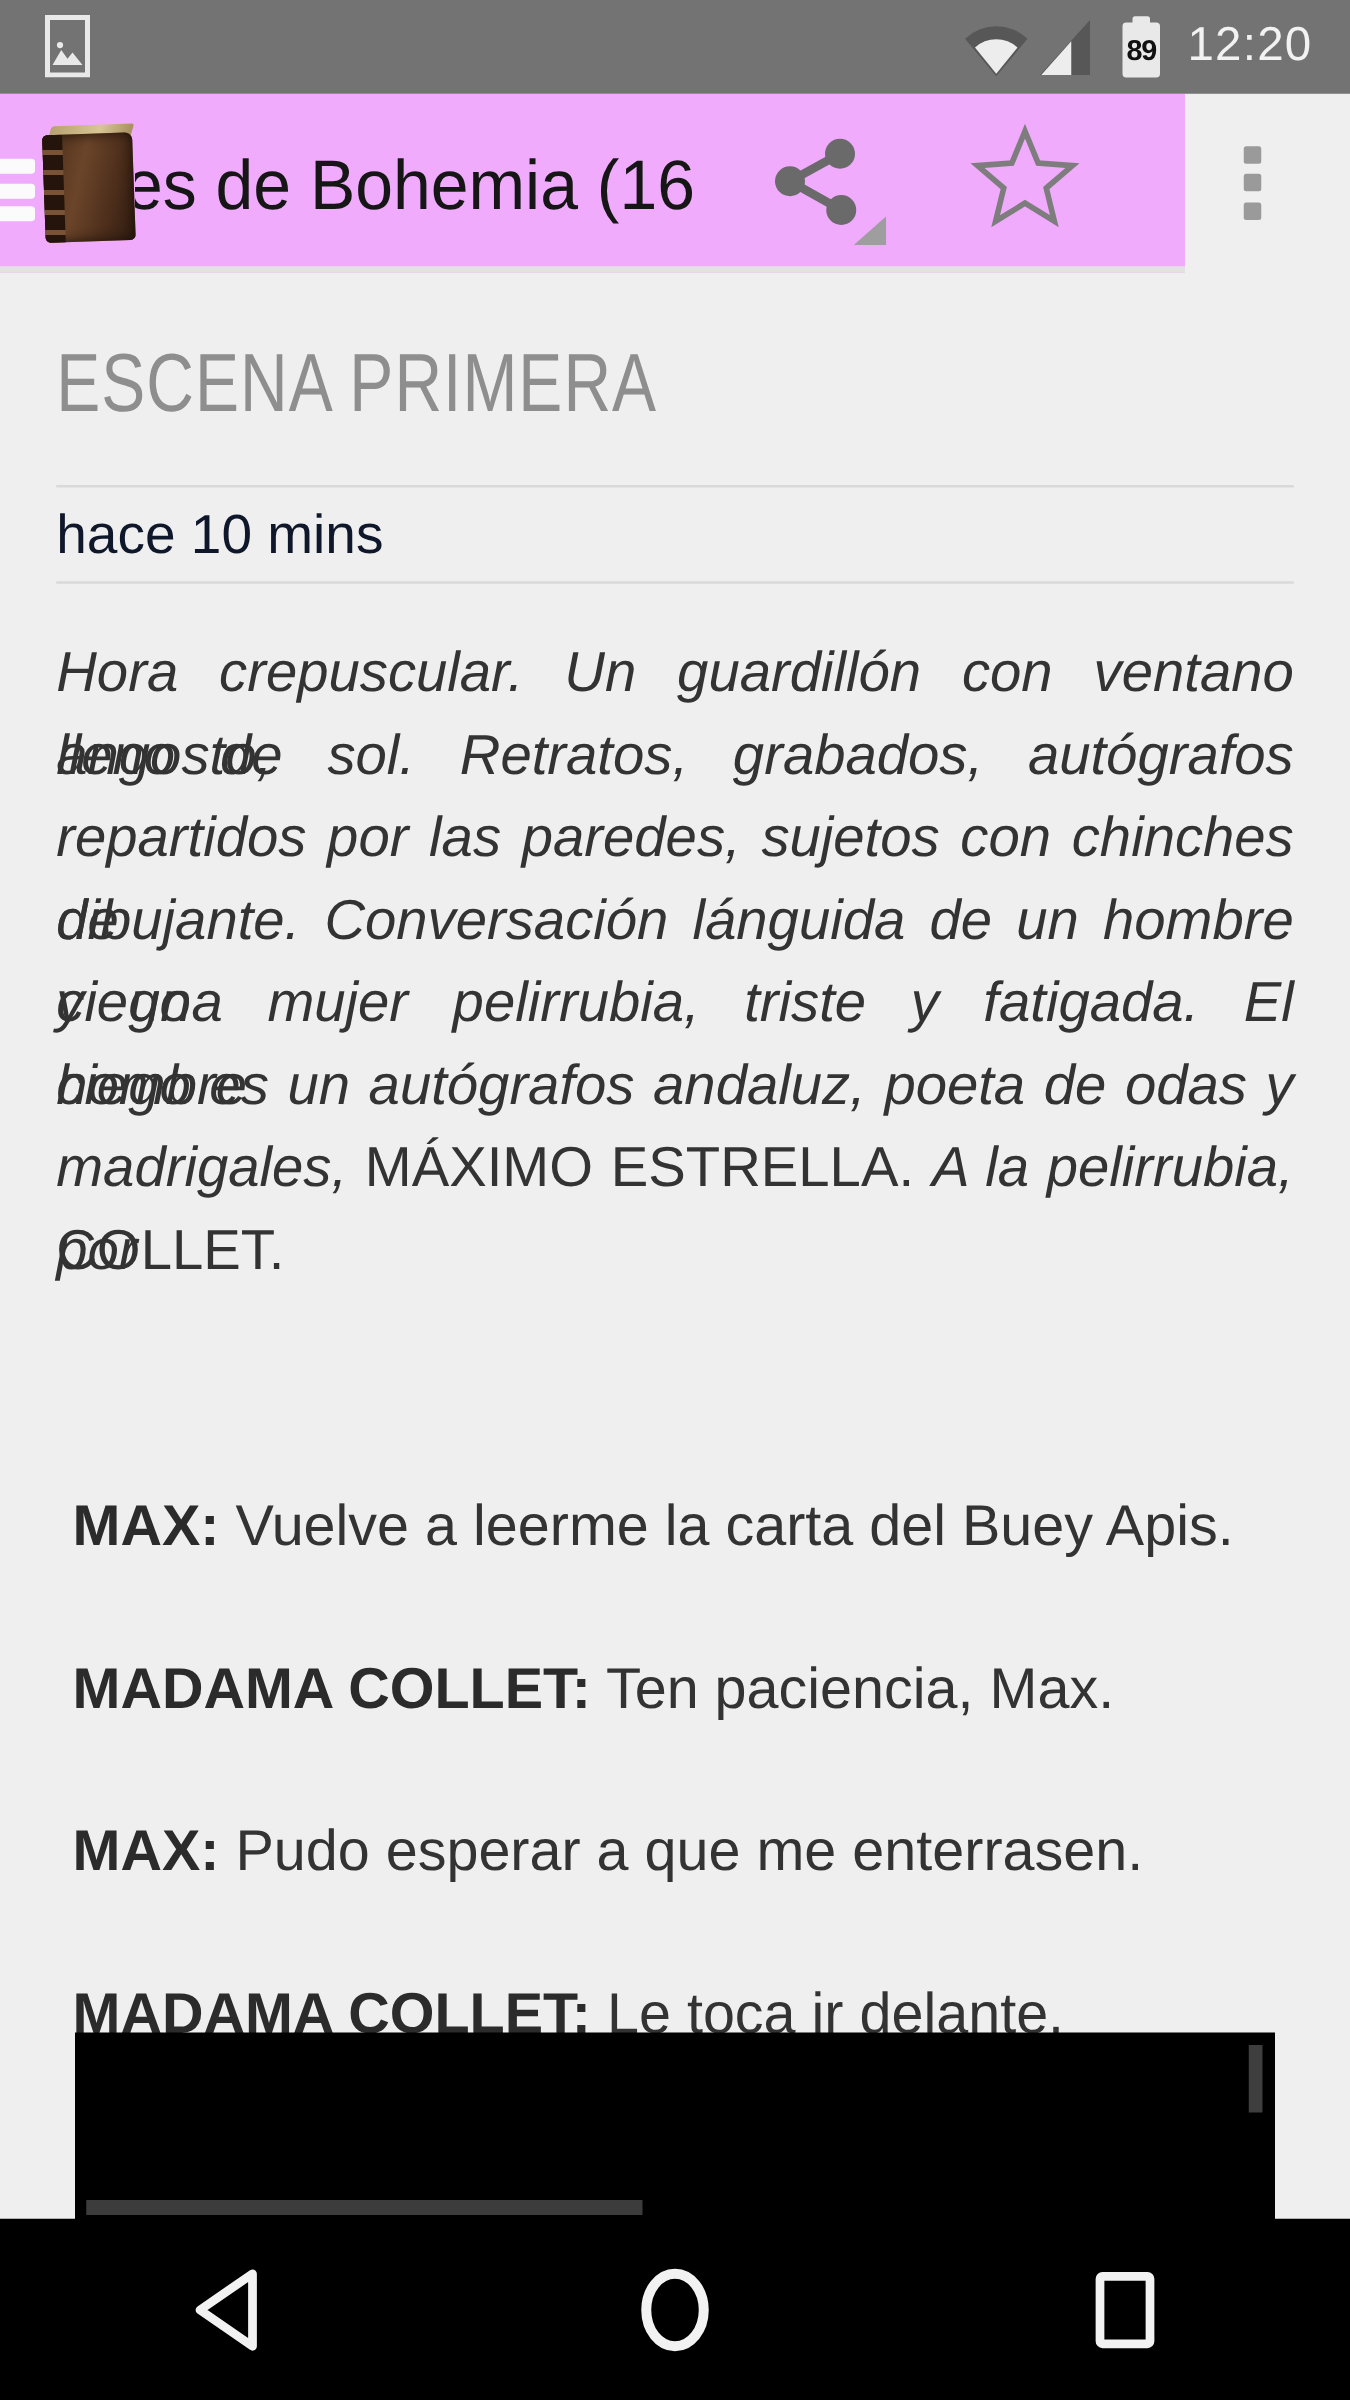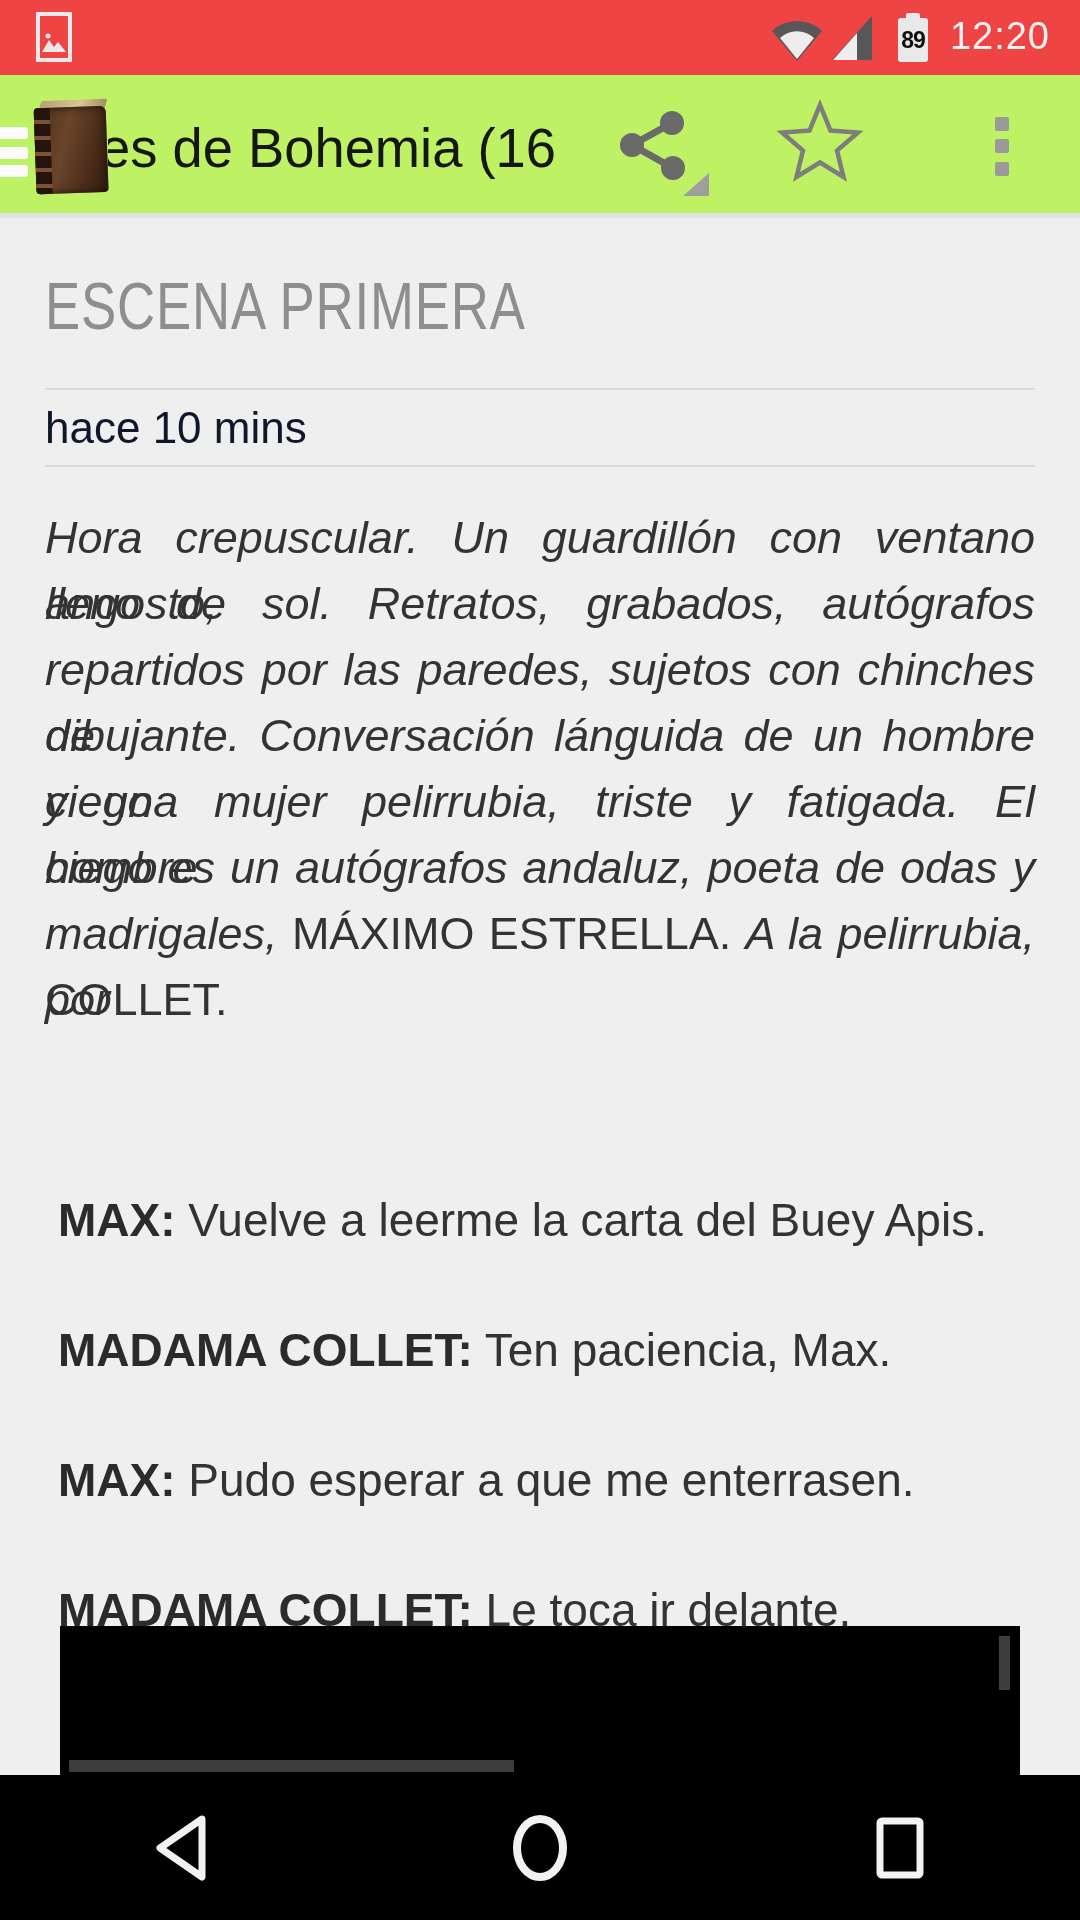--- a/index.html
+++ b/index.html
@@ -2,31 +2,31 @@
 <html><head>
 <meta charset="utf-8">
 <style>
   html,body{margin:0;padding:0;background:#222;}
   #screen{
     position:relative;width:1080px;height:1920px;margin:0 auto;
     background:#efefef;overflow:hidden;
     font-family:"Liberation Sans","DejaVu Sans",sans-serif;
   }
   
-  #status-bar{position:absolute;left:0;top:0;width:1080px;height:75px;background:#ef4444;z-index:10;}
+  #status-bar{position:absolute;left:0;top:0;width:1080px;height:75px;background:#737373;z-index:10;}
   #shot-icon{position:absolute;left:36px;top:12px;width:36px;height:50px;}
   #wifi-icon{position:absolute;left:771px;top:16px;}
   #cell-icon{position:absolute;left:832px;top:16px;}
   #battery-icon{position:absolute;left:898px;top:13px;width:30px;height:49px;}
   #battery-nub{position:absolute;left:8px;top:0;width:14px;height:6px;background:#e9e9e9;border-radius:2px 2px 0 0;}
   #battery-body{position:absolute;left:0;top:5px;width:30px;height:44px;background:#e9e9e9;border-radius:3px;display:flex;align-items:center;justify-content:center;}
   #battery-num{font-size:23px;font-weight:bold;color:#111;letter-spacing:-1px;}
   #status-time{position:absolute;right:30px;top:15px;font-size:38px;color:#f2f2f2;letter-spacing:1px;}
   
-  #app-bar{position:absolute;left:0;top:75px;width:1080px;height:138px;background:#bef264;border-bottom:5px solid #e2e2e2;z-index:9;}
+  #app-bar{position:absolute;left:0;top:75px;width:948px;height:138px;background:#f0abfc;border-bottom:5px solid #e2e2e2;z-index:9;}
   .ham-bar{position:absolute;left:0;width:28px;height:12px;background:#fbfbfb;border-radius:0 3px 3px 0;}
   #ham1{top:52px}#ham2{top:72px}#ham3{top:90px}
   #book-icon{position:absolute;left:35px;top:25px;width:75px;height:93px;transform:rotate(-2deg);}
   #book-pages{position:absolute;left:6px;top:0;width:66px;height:12px;background:linear-gradient(90deg,#b7a171,#d8c694 60%,#a78f60);transform:skewX(-18deg);border-radius:2px;}
   #book-body{position:absolute;left:0;top:7px;width:72px;height:86px;background:linear-gradient(105deg,#2e1b10 0 14px,#55351f 14px,#6b452a 40%,#4a2c1a 75%,#2f1c10);border-radius:4px 6px 4px 4px;box-shadow:inset 0 0 10px #1c100a;}
   #book-spine{position:absolute;left:0;top:7px;width:16px;height:86px;border-radius:4px 0 0 4px;background:repeating-linear-gradient(180deg,#24140c 0 12px,#7a5336 12px 16px);}
   #title-clip{position:absolute;left:108px;top:40px;width:560px;height:70px;overflow:hidden;}
   #app-title{display:inline-block;margin-left:-8px;font-size:56px;color:#161616;white-space:nowrap;transform:scaleX(.97);transform-origin:left center;}
   .appbar-btn{position:absolute;top:0;width:120px;height:138px;}
   #share-btn{left:585px;}

